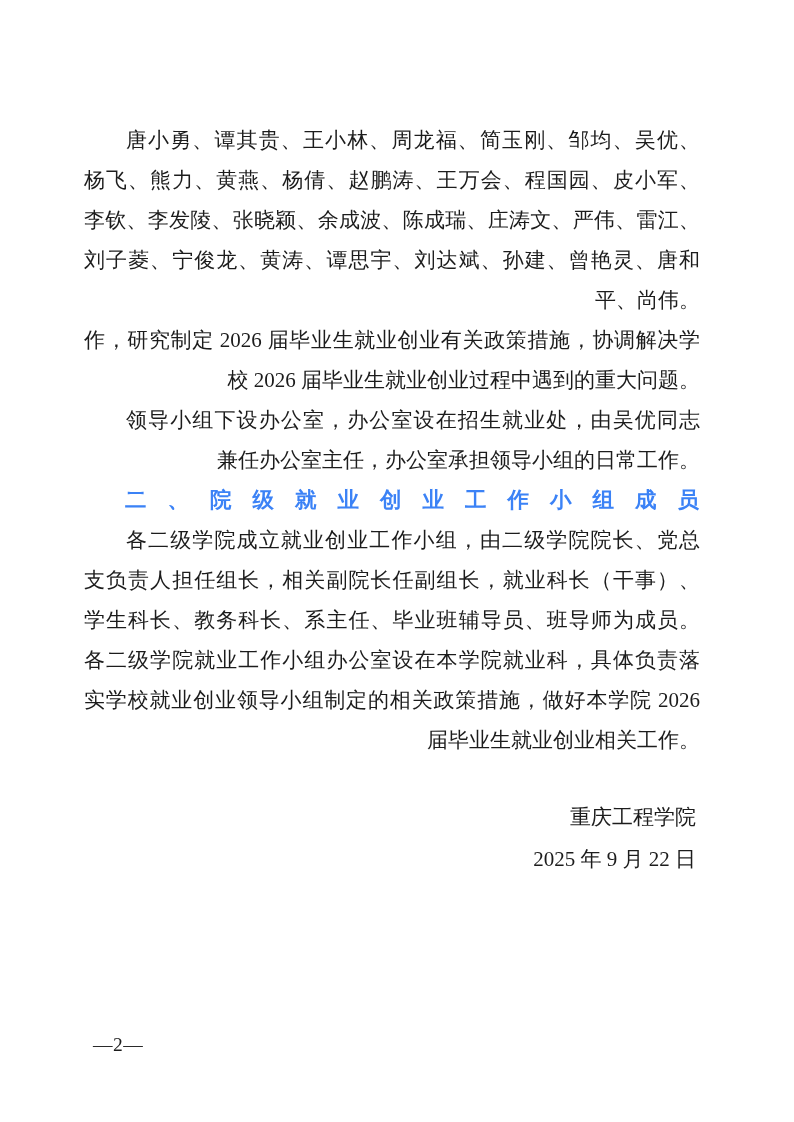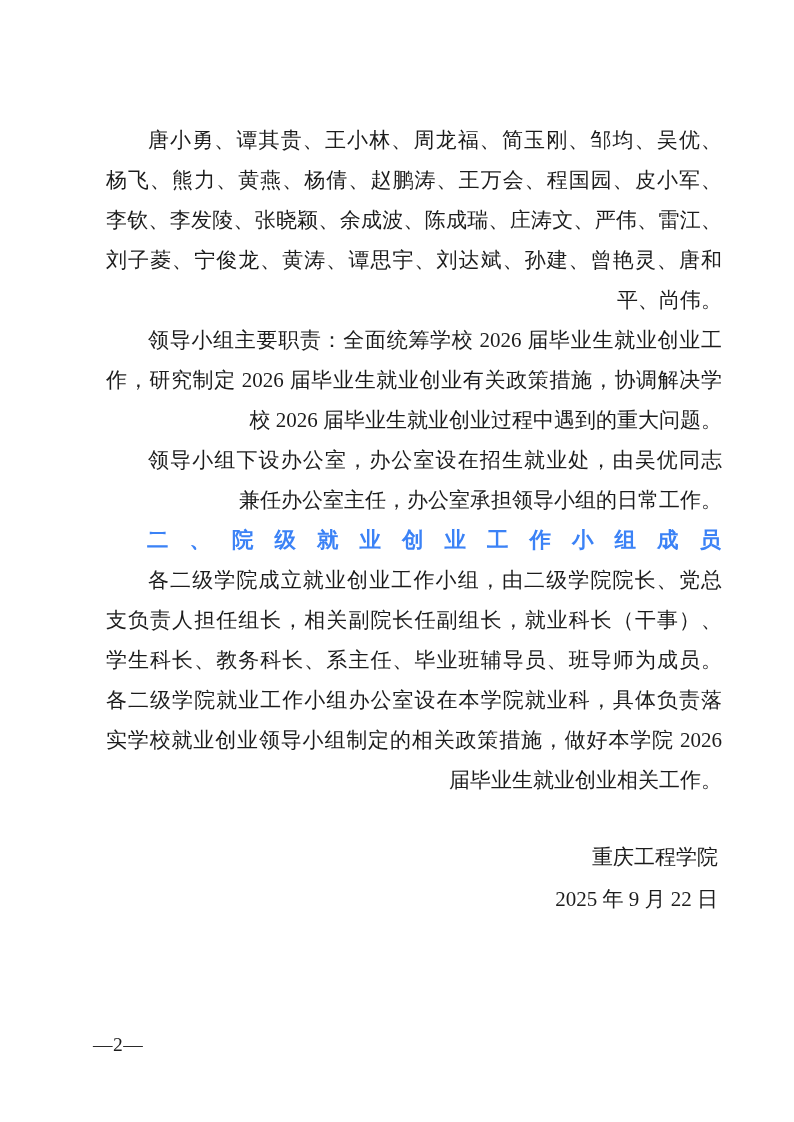--- a/index.html
+++ b/index.html
@@ -11,21 +11,21 @@
     position: relative;
     width: 794px;
     height: 1122px;
     background: #ffffff;
     font-family: "Liberation Serif", "DejaVu Serif", serif;
     color: #1c1c1c;
     overflow: hidden;
   }
   .content {
     position: absolute;
-    left: 106px;
+    left: 84px;
     top: 120px;
     width: 616px;
     font-size: 21px;
     line-height: 40px;
   }
   .line {
     text-align: justify;
     text-align-last: justify;
     white-space: normal;
   }
@@ -89,21 +89,20 @@
 
     <div>
       <div class="line first">唐小勇、谭其贵、王小林、周龙福、简玉刚、邹均、吴优、</div>
       <div class="line">杨飞、熊力、黄燕、杨倩、赵鹏涛、王万会、程国园、皮小军、</div>
       <div class="line">李钦、李发陵、张晓颖、余成波、陈成瑞、庄涛文、严伟、雷江、</div>
       <div class="line">刘子菱、宁俊龙、黄涛、谭思宇、刘达斌、孙建、曾艳灵、唐和</div>
       <div class="line last">平、尚伟。</div>
     </div>
 
     <div>
-      <div class="line first">领导小组主要职责：全面统筹学校 2026 届毕业生就业创业工</div>
       <div class="line">作，研究制定 2026 届毕业生就业创业有关政策措施，协调解决学</div>
       <div class="line last">校 2026 届毕业生就业创业过程中遇到的重大问题。</div>
     </div>
 
     <div>
       <div class="line first">领导小组下设办公室，办公室设在招生就业处，由吴优同志</div>
       <div class="line last">兼任办公室主任，办公室承担领导小组的日常工作。</div>
     </div>
 
     <div class="line heading">二、院级就业创业工作小组成员</div>

